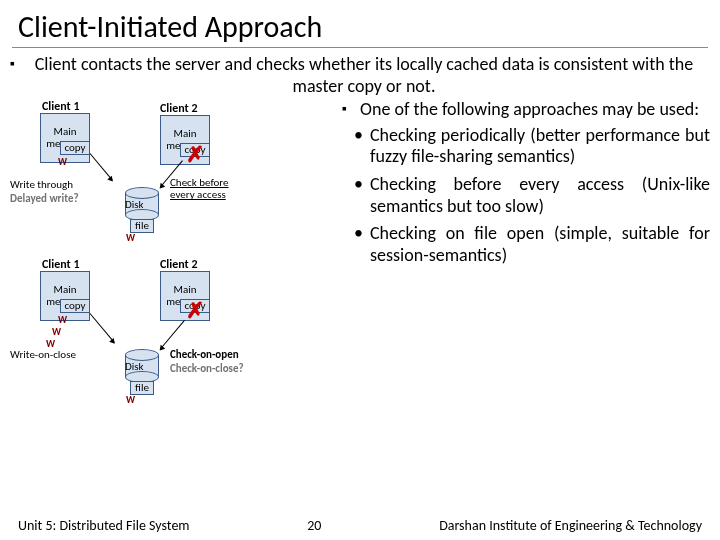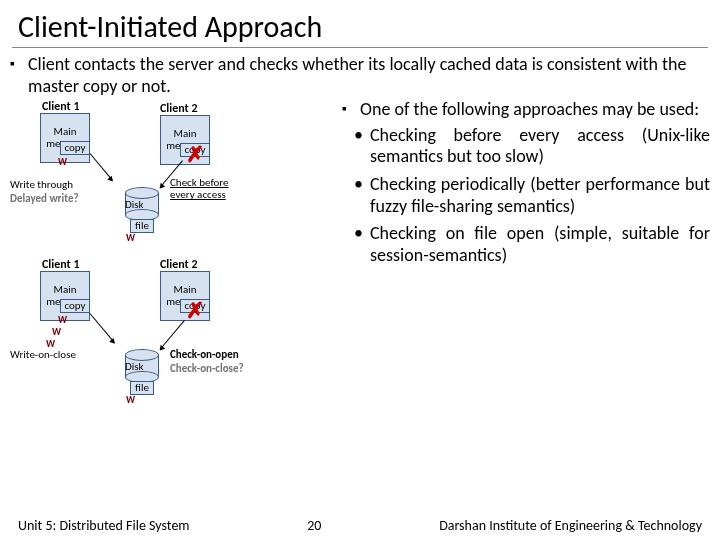--- a/index.html
+++ b/index.html
@@ -1,19 +1,19 @@
 <!DOCTYPE html>
 <html><head>
 <meta charset="utf-8">
 <style>
   * { margin: 0; padding: 0; box-sizing: border-box; }
   body { width: 720px; height: 540px; font-family: Calibri, Arial, sans-serif; background: #fff; color: #000; position: relative; overflow: hidden; }
   .title { font-size: 30px; font-weight: 400; padding: 8px 18px 2px; }
   .rule { border-bottom: 1px solid #888; margin: 0 12px 6px; }
-  .intro { font-size: 18px; padding: 0 20px 2px 28px; position: relative; line-height: 1.2; }
+  .intro { font-size: 18px; padding: 0 20px 2px 28px; position: relative; line-height: 1.2; text-align: center; }
   .intro::before { content: "▪"; position: absolute; left: 10px; top: 2px; font-size: 14px; }
   .content { display: flex; padding: 0 10px; }
   .left { width: 320px; position: relative; height: 380px; }
   .right { flex: 1; padding-left: 10px; }
   .sub { font-size: 18px; position: relative; padding-left: 20px; line-height: 1.2; margin-bottom: 4px; }
   .sub::before { content: "▪"; position: absolute; left: 2px; top: 2px; font-size: 14px; }
   .bul { font-size: 18px; position: relative; padding-left: 30px; line-height: 1.2; margin-bottom: 6px; text-align: justify; }
   .bul::before { content: "•"; position: absolute; left: 14px; top: 0; }
   .footer { position: absolute; bottom: 6px; left: 0; right: 0; font-size: 14px; display: flex; justify-content: space-between; padding: 0 18px; }
   .footer .c { flex: 1; text-align: center; }
@@ -98,22 +98,22 @@
     <div class="txt" style="left:0px; top:250px;">Write-on-close</div>
     <div class="txt" style="left:160px; top:250px; font-weight:bold;">Check-on-open</div>
     <div class="txt blue" style="left:160px; top:264px; font-weight:bold;">Check-on-close?</div>
 
     <div class="arrow" style="left:80px; top:214px; width:38px; transform:rotate(50deg); transform-origin:left;"></div>
     <div class="arrow rev" style="left:150px; top:250px; width:38px; transform:rotate(-50deg); transform-origin:left;"></div>
 
   </div>
   <div class="right">
     <div class="sub">One of the following approaches may be used:</div>
+    <div class="bul">Checking periodically (better performance but fuzzy file-sharing semantics)</div>
     <div class="bul">Checking before every access (Unix-like semantics but too slow)</div>
-    <div class="bul">Checking periodically (better performance but fuzzy file-sharing semantics)</div>
     <div class="bul">Checking on file open (simple, suitable for session-semantics)</div>
   </div>
 </div>
 
 <div class="footer">
   <span>Unit 5: Distributed File System</span>
   <span class="c">20</span>
   <span>Darshan Institute of Engineering &amp; Technology</span>
 </div>
 

